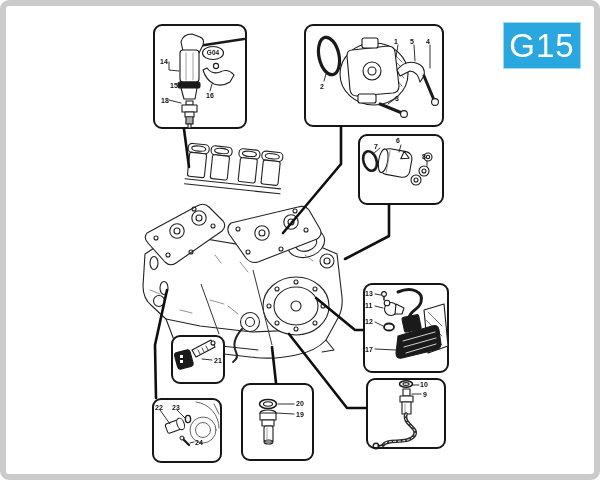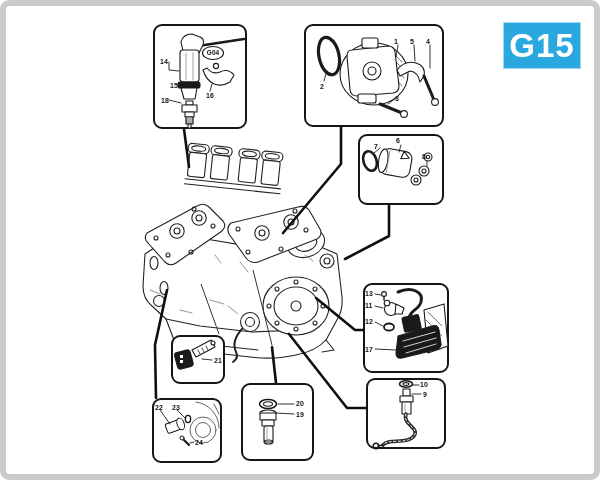--- a/index.html
+++ b/index.html
@@ -8,21 +8,21 @@
     background:#ffffff;font-family:"Liberation Sans",sans-serif;
   }
   .frame{
     position:absolute;inset:0;box-sizing:border-box;
     border:6px solid #cbcbcb;border-radius:9px;background:#ffffff;z-index:0;
   }
   .badge{
     position:absolute;left:503px;top:22px;width:78px;height:47px;z-index:5;
     background:#29a7de;color:#ffffff;border:1px solid #9ed9f3;
     display:flex;align-items:center;justify-content:center;
-    font-size:33px;letter-spacing:1px;box-sizing:border-box;font-weight:bold;
+    font-size:33px;letter-spacing:1px;box-sizing:border-box;
   }
   .callout{
     position:absolute;background:#ffffff;border:2.5px solid #161616;
     border-radius:9px;box-sizing:border-box;z-index:2;
   }
   svg.art-under{position:absolute;left:0;top:0;z-index:1;pointer-events:none;}
   svg.art-over{position:absolute;left:0;top:0;z-index:3;pointer-events:none;}
   .plabel{
     position:absolute;z-index:4;font-size:7px;font-weight:bold;color:#111;
     line-height:1;pointer-events:none;white-space:nowrap;

